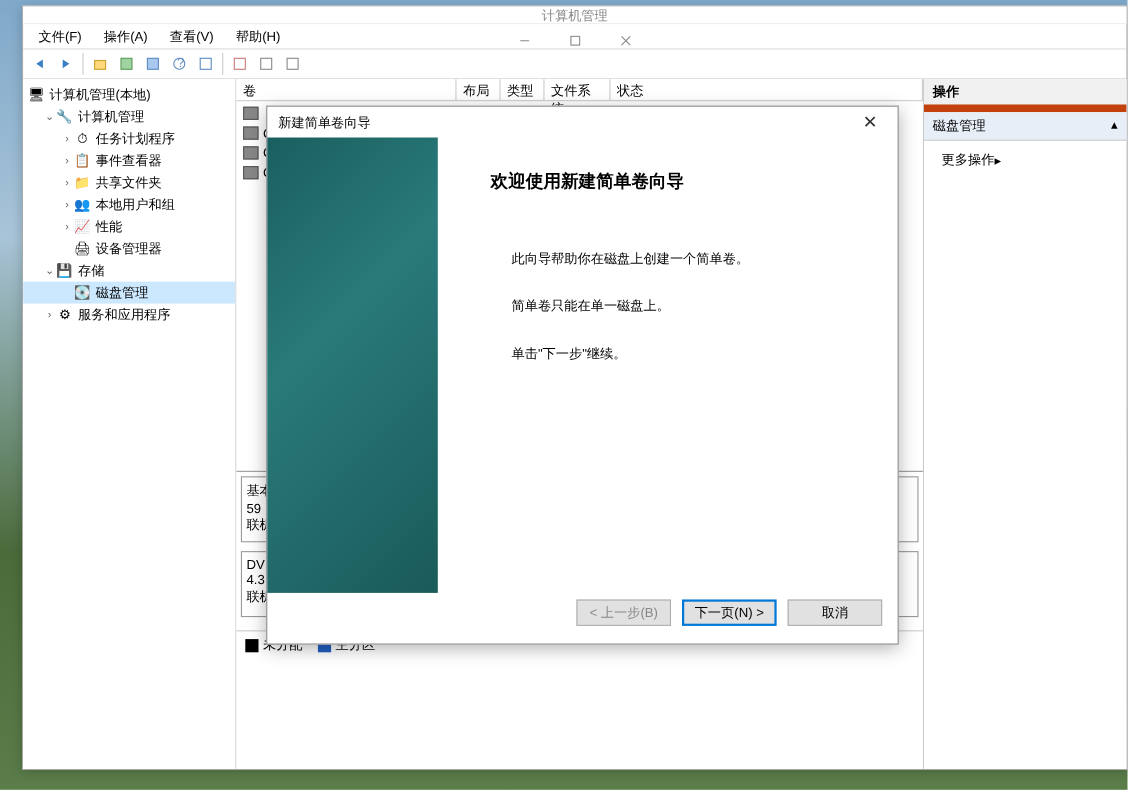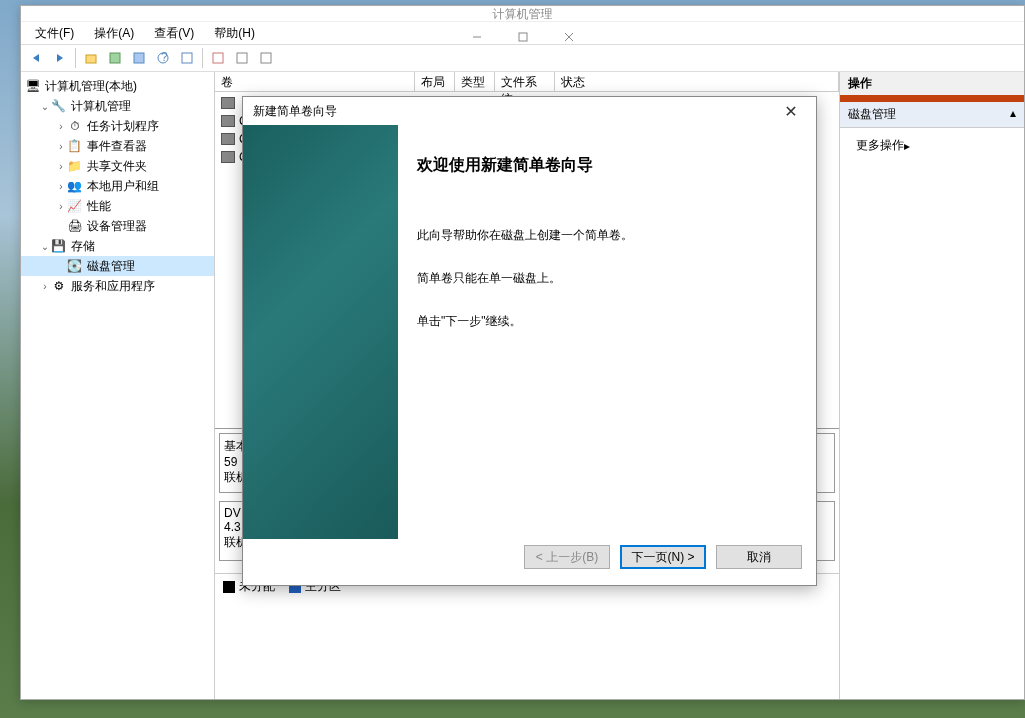--- a/index.html
+++ b/index.html
@@ -37,23 +37,23 @@
 .right-header { background: #f0f0f0; border-bottom: 7px solid #c2410c; padding: 3px 8px; font-weight: 600; }
 .right-section { background: #e8eef7; padding: 4px 8px; display: flex; justify-content: space-between; border-bottom: 1px solid #ccc; }
 .right-item { padding: 9px 16px; display: flex; align-items: center; }
 
 .dialog { position: absolute; left: 242px; top: 96px; width: 575px; height: 490px; background: #fff; border: 1px solid #888; box-shadow: 0 4px 16px rgba(0,0,0,0.3); display: flex; flex-direction: column; }
 .dlg-title { height: 28px; display: flex; align-items: center; padding: 0 10px; }
 .dlg-title .dt { flex: 1; }
 .dlg-close { width: 30px; text-align: center; font-size: 16px; color: #333; }
 .dlg-body { flex: 1; display: flex; }
 .dlg-side { width: 155px; background: linear-gradient(135deg, #1a5f5f 0%, #2a7a7a 40%, #1a5a5a 100%); }
-.dlg-main { flex: 1; padding: 30px 30px 10px 19px; }
+.dlg-main { flex: 1; padding: 30px 30px 10px 48px; }
 .dlg-h1 { font-size: 16px; font-weight: 700; margin-bottom: 50px; }
-.dlg-p { font-size: 12px; margin-bottom: 24px; line-height: 1.6; }
+.dlg-p { font-size: 12px; margin-bottom: 24px; line-height: 1.6; margin-left: 19px; }
 .dlg-btns { height: 46px; border-top: 0; display: flex; justify-content: flex-end; align-items: center; gap: 10px; padding: 0 14px 10px 0; margin-left: 16px; }
 .dlg-btn { min-width: 86px; height: 24px; border: 1px solid #adadad; background: #e1e1e1; display: flex; align-items: center; justify-content: center; }
 .dlg-btn.primary { border: 2px solid #0078d7; }
 .dlg-btn.disabled { color: #888; }
 
 svg { display: block; }
 </style>
 </head>
 <body>
 

